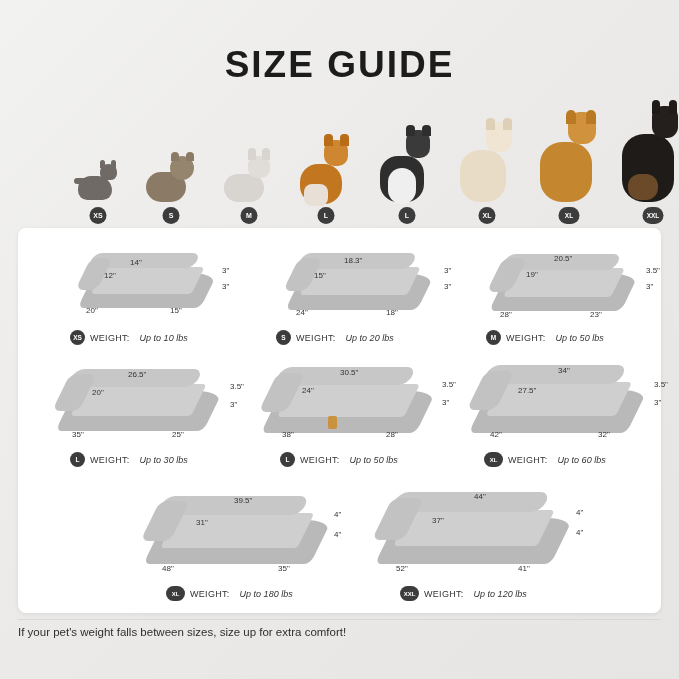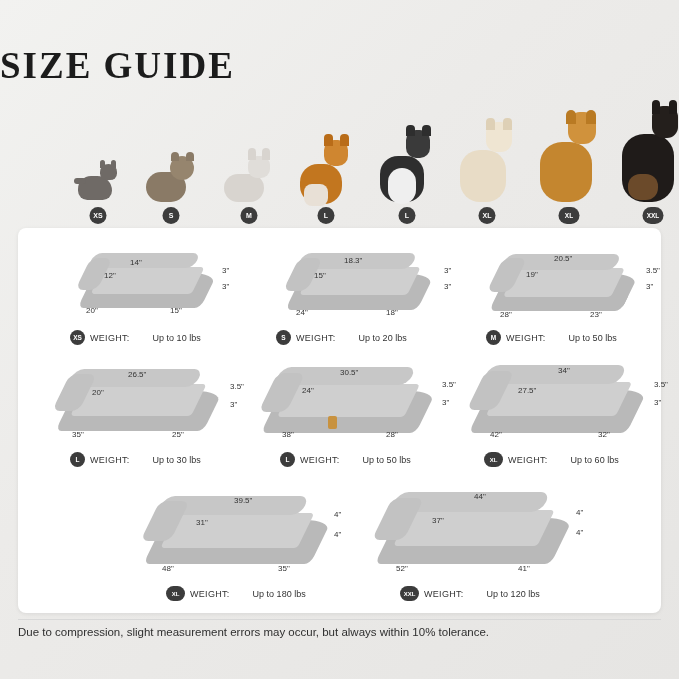--- a/index.html
+++ b/index.html
@@ -6,22 +6,22 @@
   body{
     width:679px;height:679px;overflow:hidden;
     font-family:"Liberation Sans", sans-serif;
     background:linear-gradient(135deg,#f2f2f0 0%,#ecebe9 40%,#e6e5e3 100%);
     color:#222;
   }
   .page{position:relative;width:679px;height:679px;}
 
   
   .title{
-    position:absolute;top:44px;left:0;width:679px;
-    font-size:37px;font-weight:bold;letter-spacing:2px;color:#1c1c1c;font-family:Liberation Serif, serif;
+    position:absolute;top:44px;left:0;width:679px;text-align:center;
+    font-size:37px;font-weight:bold;letter-spacing:2px;color:#1c1c1c;
   }
 
   
   .dogrow{
     position:absolute;top:100px;left:40px;width:600px;height:120px;
   }
   .dogcell{position:absolute;bottom:0;text-align:center;}
   .badge{
     position:absolute;bottom:-4px;left:50%;transform:translateX(-50%);
     background:#3c3c3c;color:#fff;border-radius:50%;
@@ -74,21 +74,21 @@
   .lbl{
     position:absolute;display:flex;align-items:center;gap:5px;
     font-size:9px;color:#333;white-space:nowrap;
   }
   .lbl .sz{
     width:15px;height:15px;border-radius:50%;background:#3c3c3c;color:#fff;
     font-size:6.5px;font-weight:bold;display:flex;align-items:center;justify-content:center;
   }
   .lbl .sz.wide{width:19px;height:15px;border-radius:8px;font-size:6px;}
   .lbl .wt{letter-spacing:.3px;}
-  .lbl .val{margin-left:18px;}
+  .lbl .val{margin-left:5px;font-style:italic;}
 
   
   .footer{
     position:absolute;left:18px;top:624px;width:643px;
     font-size:11.5px;color:#2f2f2f;line-height:1.45;
   }
   .footer div{white-space:nowrap;}
   .divider{
     position:absolute;left:18px;top:619px;width:643px;height:1px;background:#d8d8d8;
   }
@@ -359,16 +359,16 @@
           <span class="val">Up to 120 lbs</span>
         </div>
       </div>
 
     </div>
   </div>
 
   <div class="divider"></div>
 
   <div class="footer">
-    <div>Due to compression, slight measurement errors may occur, but always within 10% tolerance.</div>
+    <div>If your pet's weight falls between sizes, size up for extra comfort!</div>
   </div>
 
 </div>
 
 </body></html>

